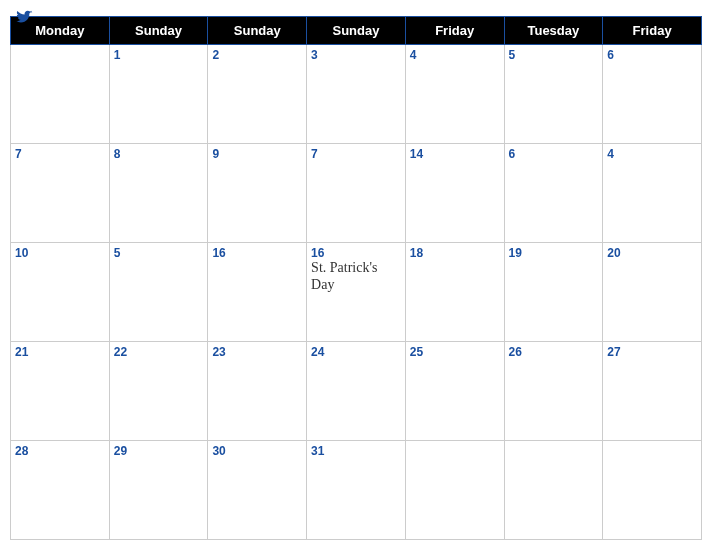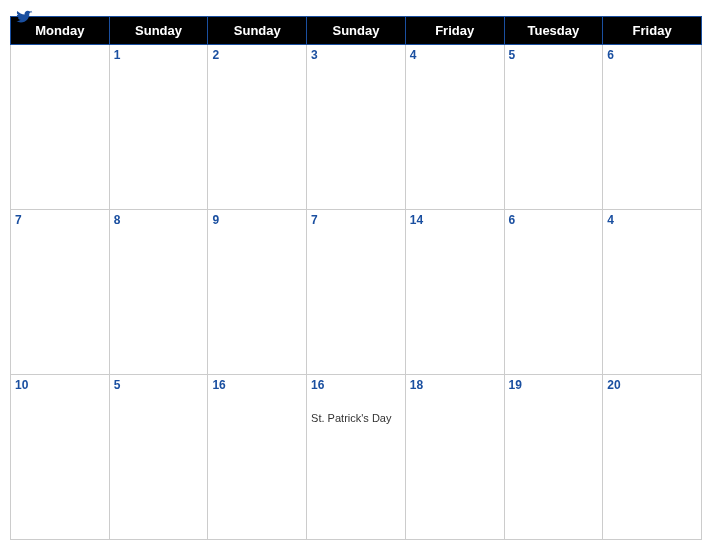--- a/index.html
+++ b/index.html
@@ -100,25 +100,26 @@
     }
 
     .day-number {
       font-size: 12px;
       font-weight: bold;
       color: #1a4fa0;
       display: block;
     }
 
     .holiday-label {
-      font-size: 11px;
+      font-size: 14px;
       color: #333;
       display: block;
-      margin-top: 20px;
+      margin-top: 0;
       line-height: 1.2;
+      font-family: Liberation Serif, serif;
     }
 
     .empty-cell {
       background: #fff;
     }
   </style>
 </head>
 <body>
 
 <div class="header">
@@ -210,15 +211,55 @@
           <td>
             <span class="day-number">18</span>
           </td>
           <td>
             <span class="day-number">19</span>
           </td>
           <td>
             <span class="day-number">20</span>
           </td>
         </tr>
+        <tr>
+          <td>
+            <span class="day-number">21</span>
+          </td>
+          <td>
+            <span class="day-number">22</span>
+          </td>
+          <td>
+            <span class="day-number">23</span>
+          </td>
+          <td>
+            <span class="day-number">24</span>
+          </td>
+          <td>
+            <span class="day-number">25</span>
+          </td>
+          <td>
+            <span class="day-number">26</span>
+          </td>
+          <td>
+            <span class="day-number">27</span>
+          </td>
+        </tr>
+        <tr>
+          <td>
+            <span class="day-number">28</span>
+          </td>
+          <td>
+            <span class="day-number">29</span>
+          </td>
+          <td>
+            <span class="day-number">30</span>
+          </td>
+          <td>
+            <span class="day-number">31</span>
+          </td>
+          <td class="empty-cell"></td>
+          <td class="empty-cell"></td>
+          <td class="empty-cell"></td>
+        </tr>
       </tbody>
   </table>
 </div>
 
 </body></html>

